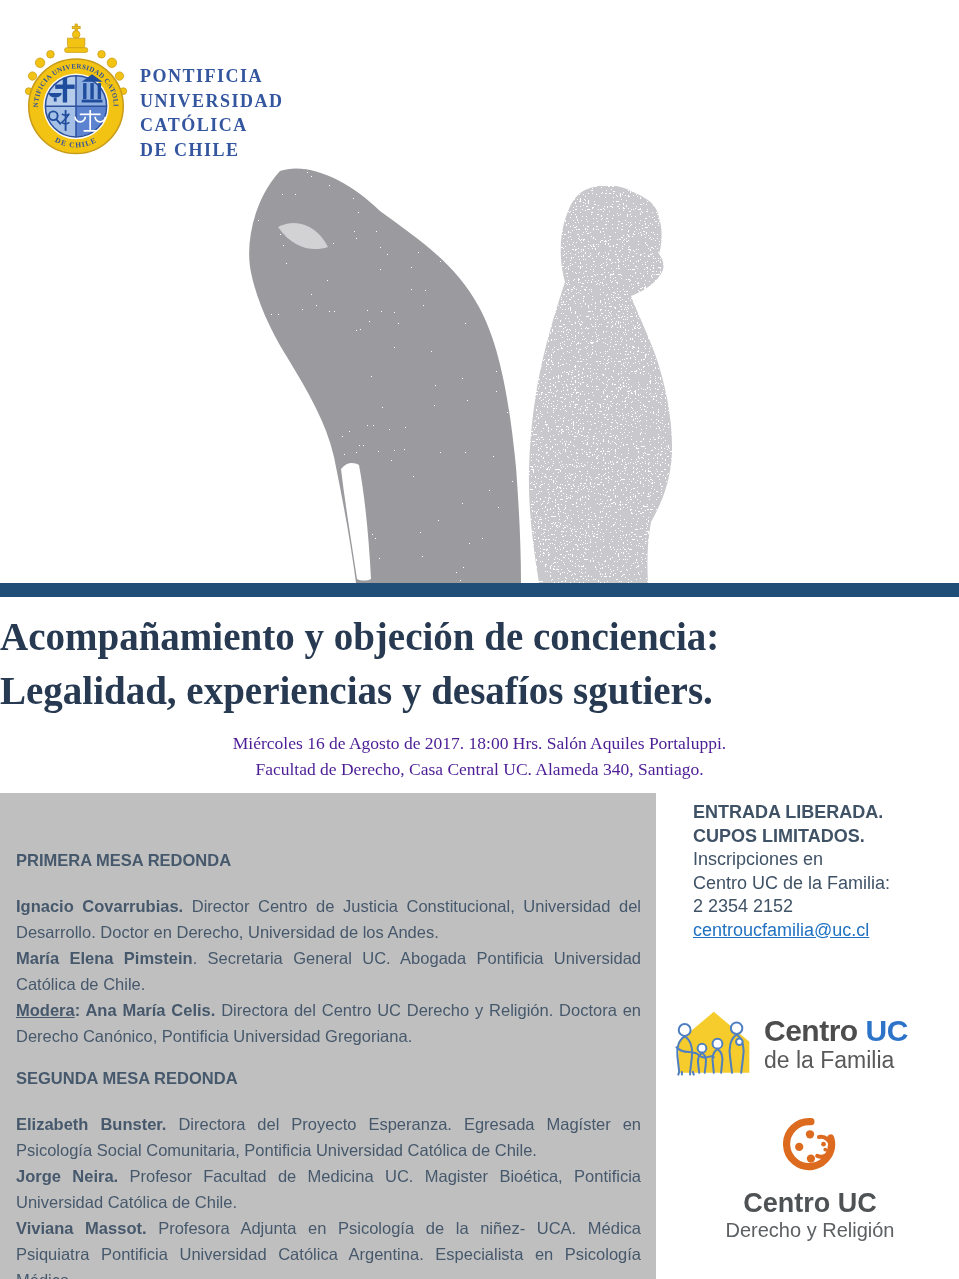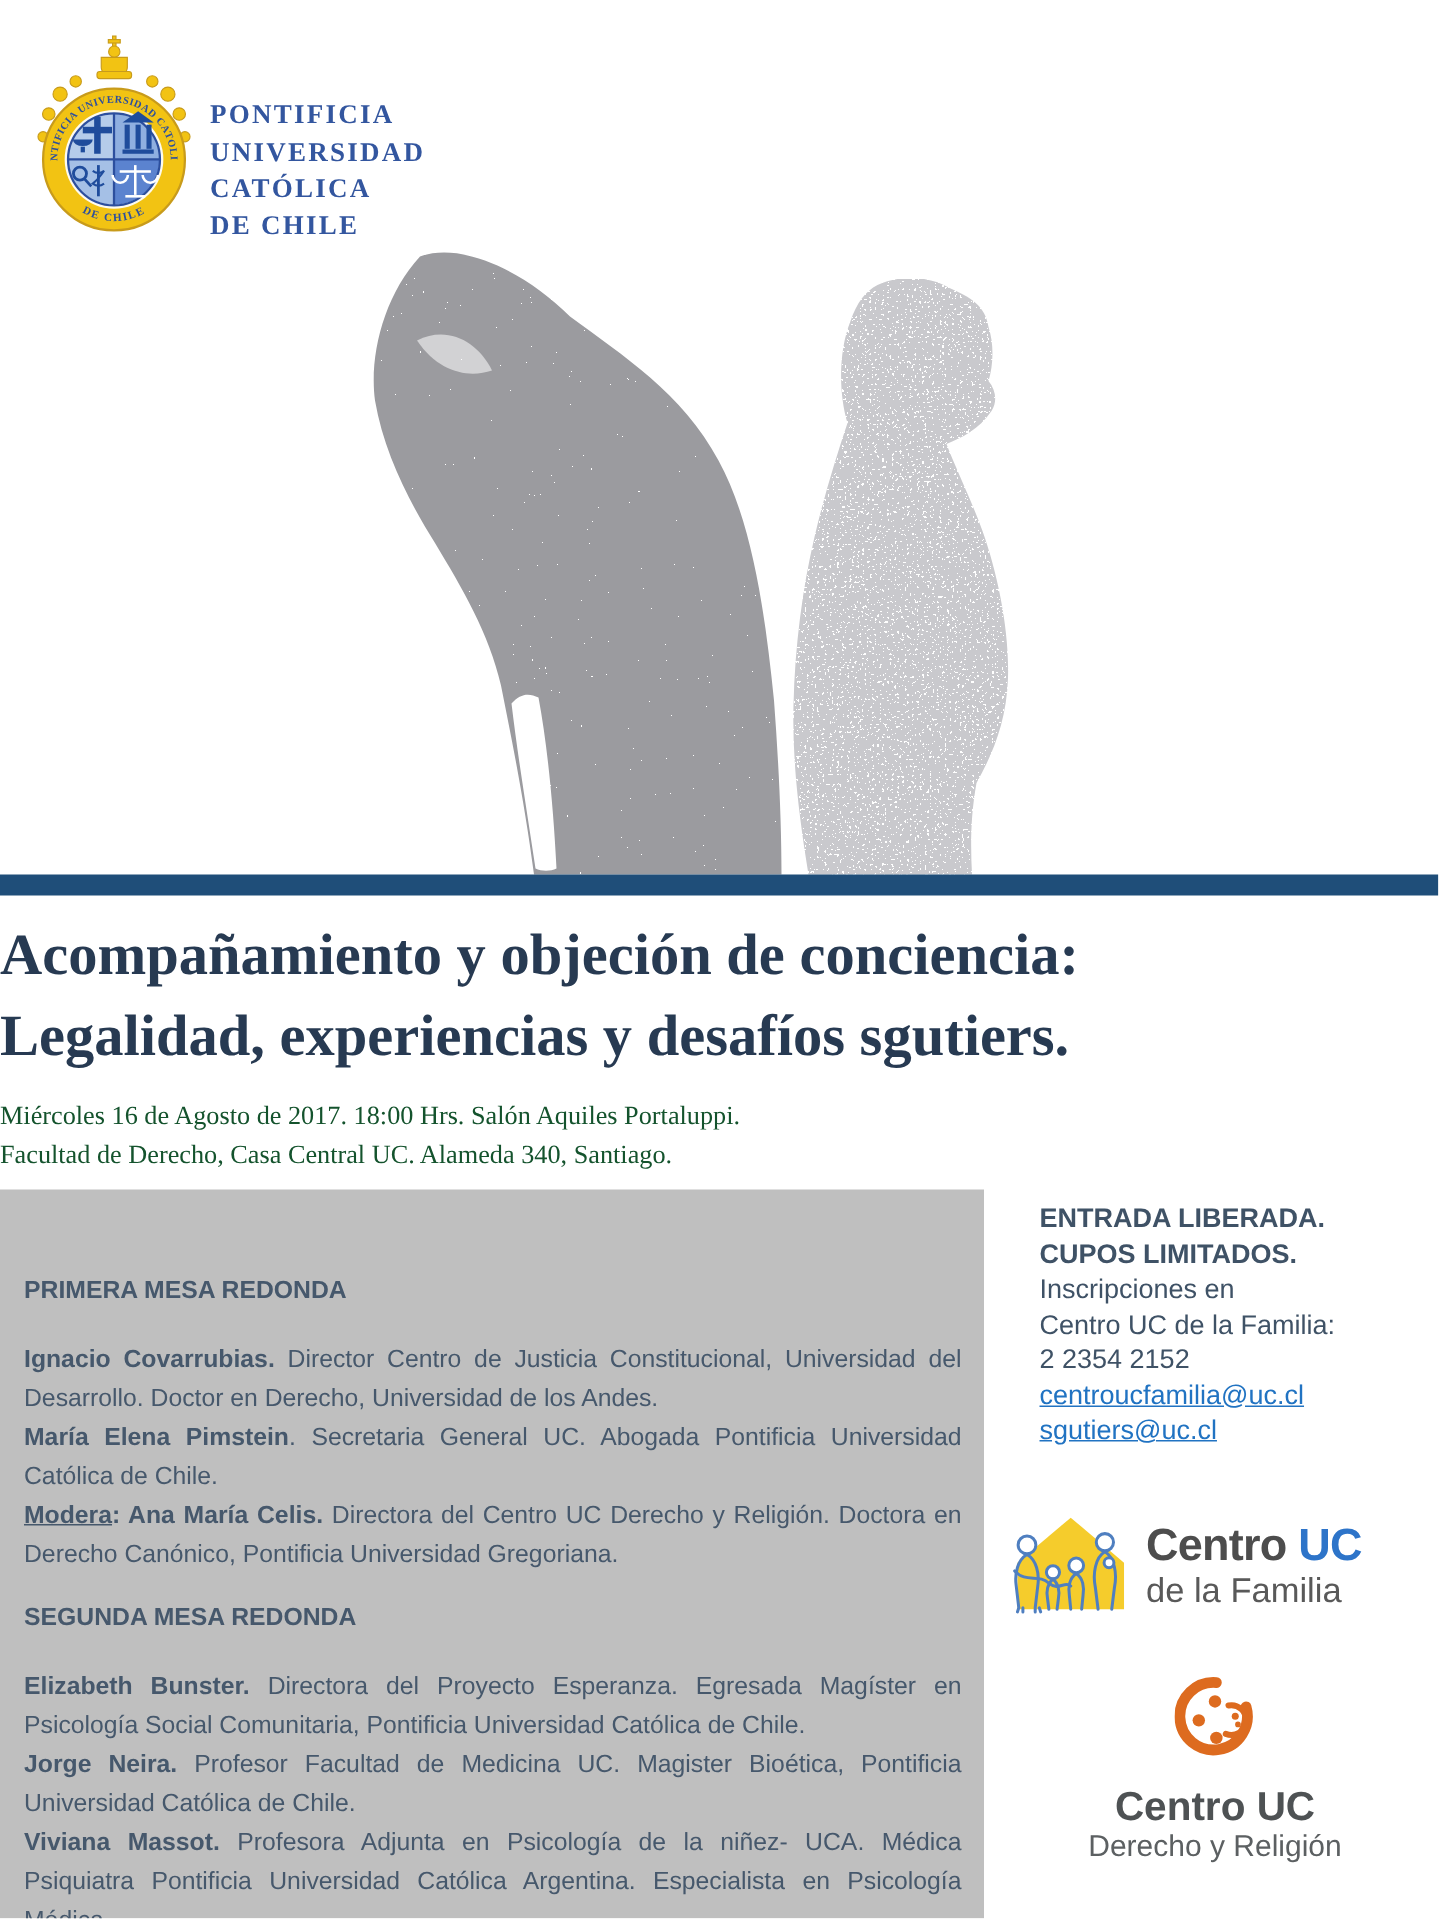--- a/index.html
+++ b/index.html
@@ -19,22 +19,22 @@
   .pregnant{position:absolute;left:515px;top:186px;width:162px;height:398px;}
   
   .navy-bar{position:absolute;left:0;top:583px;width:959px;height:14px;background:#1F4E79;}
   
   .hero-title{
     position:absolute;left:0;top:610px;width:959px;
     font-family:"Liberation Serif",serif;font-weight:bold;font-size:39px;
     line-height:54px;color:#273A52;
   }
   .hero-sub{
-    position:absolute;left:0;top:730px;width:959px;
-    font-family:"Liberation Serif",serif;font-size:17.5px;line-height:26px;color:#14532d;
+    position:absolute;left:0;top:730px;width:959px;text-align:center;
+    font-family:"Liberation Serif",serif;font-size:17.5px;line-height:26px;color:#4c1d95;
   }
   
   .panel{
     position:absolute;left:0;top:793px;width:656px;height:486px;background:#BFBFBF;
     box-sizing:border-box;padding:38px 15px 0 16px;
     font-size:16.5px;line-height:26px;color:#46586C;
   }
   .panel h3{margin:16px 0 20px 0;font-size:16.5px;line-height:26px;color:#46586C;}
   .panel .mesa2-h{margin-top:16px;}
   .panel p{margin:0;text-align:justify;}
@@ -201,21 +201,20 @@
     <p></p>
   </div>
 
   <div class="reg">
     <div class="b">ENTRADA LIBERADA.</div>
     <div class="b">CUPOS LIMITADOS.</div>
     <div>Inscripciones en</div>
     <div>Centro UC de la Familia:</div>
     <div>2 2354 2152</div>
     <div><a>centroucfamilia@uc.cl</a></div>
-    <div><a>sgutiers@uc.cl</a></div>
   </div>
 
   <div class="familia-logo">
     <svg width="82" height="76" viewBox="0 0 90 80">
       <path d="M8,42 L47,9 L86,42 L86,76 L8,76 Z" fill="#F5CC2C"></path>
       <g stroke="#4F7FC0" stroke-width="2.2" fill="#FFFFFF" stroke-linecap="round">
         <circle cx="15" cy="29" r="6.5"></circle>
         <path d="M15,36 C8,40 6,50 7,58 L9,75 M15,36 C22,40 24,50 23,58 L21,75 M9,75 l-1,3 M12,75 l0,3 M21,75 l0,3 M24,75 l1,3" fill="none"></path>
         <circle cx="34" cy="49" r="4.8"></circle>
         <path d="M34,54 C30,57 29,63 30,68 L31,76 M34,54 C38,57 39,63 38,68 L37,76" fill="none"></path>

